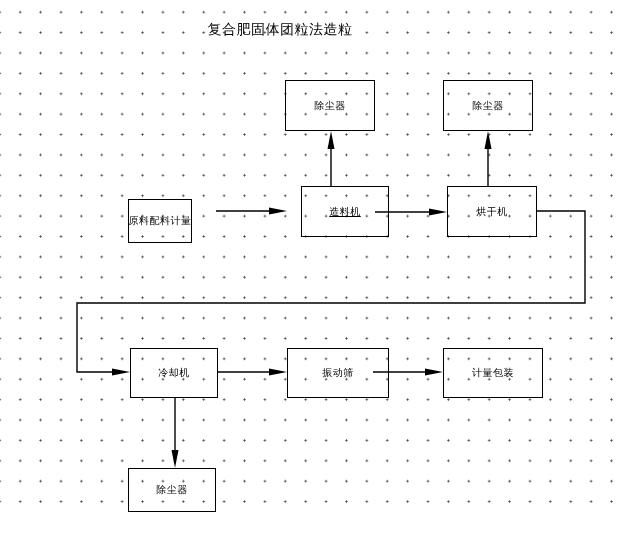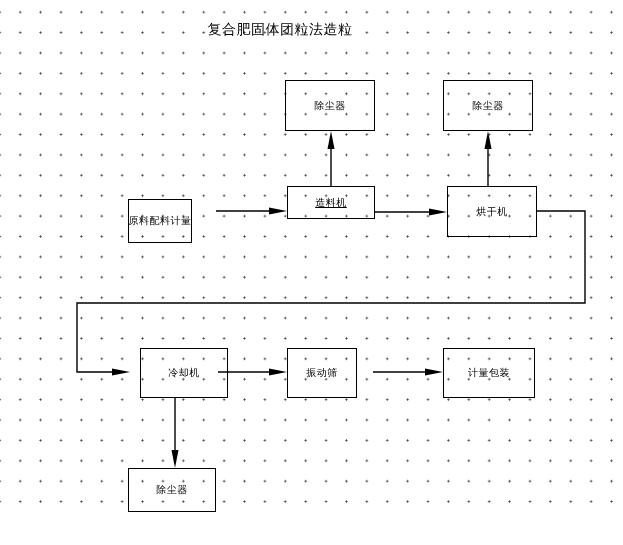--- a/index.html
+++ b/index.html
@@ -76,25 +76,25 @@
     </svg>
 
   <div class="title">复合肥固体团粒法造粒</div>
 
   <div class="node" style="left:128px; top:199px; width:64px; height:44px;">原料配料计量</div>
 
   <div class="node" style="left:285px; top:80px; width:90px; height:51px;">除尘器</div>
 
   <div class="node" style="left:443px; top:80px; width:90px; height:51px;">除尘器</div>
 
-  <div class="node" style="left:287px; top:186px; width:88px; height:33px;text-decoration:underline;">造料机</div>
+  <div class="node" style="left:301px; top:186px; width:88px; height:51px;text-decoration:underline;">造料机</div>
 
   <div class="node" style="left:447px; top:186px; width:90px; height:51px;">烘干机</div>
 
-  <div class="node" style="left:140px; top:348px; width:88px; height:50px;">冷却机</div>
+  <div class="node" style="left:130px; top:348px; width:88px; height:50px;">冷却机</div>
 
-  <div class="node" style="left:287px; top:348px; width:70px; height:50px;">振动筛</div>
+  <div class="node" style="left:287px; top:348px; width:102px; height:50px;">振动筛</div>
 
-  <div class="node" style="left:443px; top:348px; width:92px; height:50px;">计量包装</div>
+  <div class="node" style="left:443px; top:348px; width:100px; height:50px;">计量包装</div>
 
   <div class="node" style="left:128px; top:468px; width:88px; height:44px;">除尘器</div>
 
 </div>
 
 </body></html>

